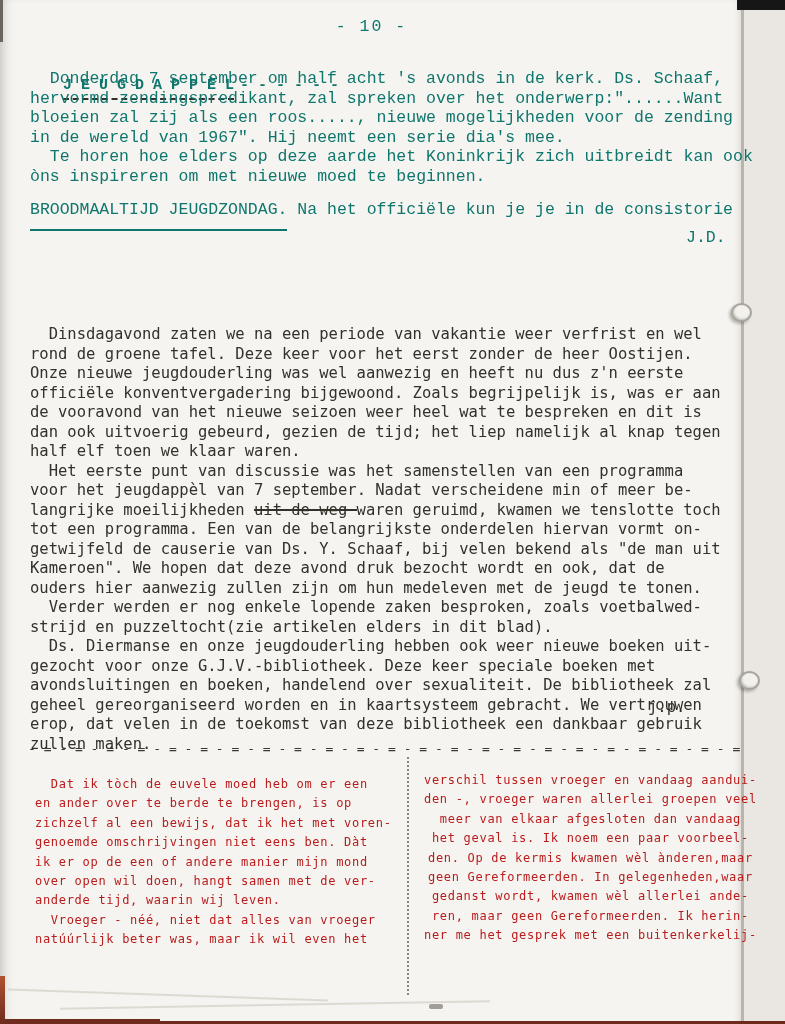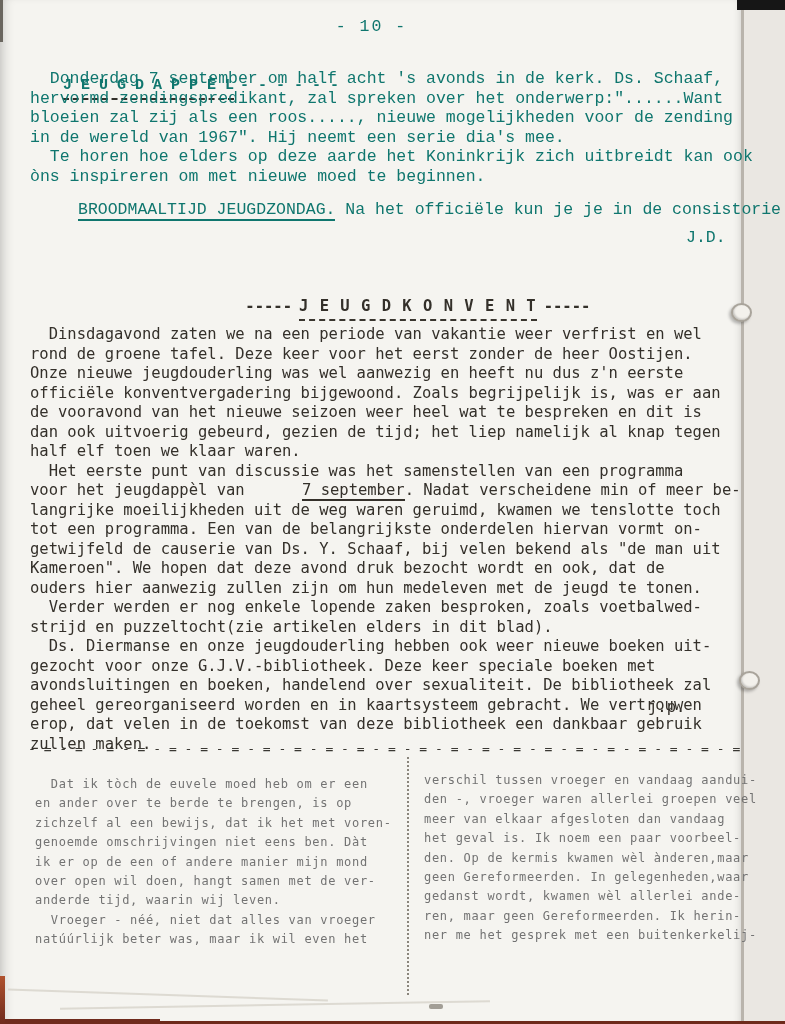--- a/index.html
+++ b/index.html
@@ -22,21 +22,21 @@
           opacity:.8;border-radius:2px;}
   .hole{position:absolute;width:17px;height:15px;border-radius:50%;
         background:#f3f1ec;border:2px solid #a9a49b;
         box-shadow:-2px 2px 3px rgba(0,0,0,.25), inset 1px -1px 2px rgba(0,0,0,.2);}
   .hole1{left:731px;top:303px;}
   .hole2{left:739px;top:671px;}
 
   
   .abs{position:absolute;white-space:pre;}
   .tl{white-space:pre;}
-  .u{border-bottom:2px solid currentColor;padding-bottom:0;margin-left:48px;}
+  .u{border-bottom:2px solid currentColor;padding-bottom:10px;}
 
   
   .tw1{font-family:"Liberation Mono",monospace;font-size:16.5px;color:#0f766e;line-height:19.5px;}
   .pagenum{left:0;top:17px;width:743px;text-align:center;letter-spacing:2px;}
   .h1{left:27px;top:56px;font-size:15px;font-weight:600;letter-spacing:0;}
   .h1 .letters{border-bottom:2px dashed #33302b;padding-bottom:4px;}
   .h1 .dashes{margin-left:6px;}
   .sec1{left:30px;top:69px;}
   .brood{left:30px;top:200px;}
   .sig-jd{left:686px;top:228px;}
@@ -48,23 +48,23 @@
   .h2 .lead{margin-right:7px;}
   .h2 .trail{margin-left:7px;}
   .sec2{left:30px;top:325px;}
   .sig-jp{left:648px;top:698px;}
 
   .rowdashes{left:28px;top:741px;width:716px;overflow:hidden;font-size:13px;color:#3a3833;
              font-family:"DejaVu Sans Mono",monospace;}
 
   
   .tw3{font-family:"DejaVu Sans Mono",monospace;font-size:12px;letter-spacing:0.7px;
-       color:#737373;line-height:19.4px;}
+       color:#b91c1c;line-height:19.4px;}
   .coll{left:35px;top:775px;}
-  .colr{left:424px;top:771px;}
+  .colr{left:424px;top:771px;text-align:center;}
   .coldiv{position:absolute;left:407px;top:757px;height:238px;width:0;
           border-left:2px dotted #8a857c;}
 </style>
 </head>
 <body>
 
 <div class="stage">
 
   <div class="paper"></div>
   <div class="edge-strip"></div>
@@ -85,23 +85,20 @@
   <div class="abs tw1 h1">
     <span class="letters">J E U G D A P P È L</span><span class="dashes">- - - - - -</span>
   </div>
 
   <div class="abs tw1 sec1"><div class="tl">  Donderdag 7 september om half acht 's avonds in de kerk. Ds. Schaaf,</div><div class="tl">hervormd zendingspredikant, zal spreken over het onderwerp:"......Want</div><div class="tl">bloeien zal zij als een roos....., nieuwe mogelijkheden voor de zending</div><div class="tl">in de wereld van 1967". Hij neemt een serie dia's mee.</div><div class="tl">  Te horen hoe elders op deze aarde het Koninkrijk zich uitbreidt kan ook</div><div class="tl">òns inspireren om met nieuwe moed te beginnen.</div></div>
 
   <div class="abs tw1 brood"><div class="tl"><span class="u">BROODMAALTIJD JEUGDZONDAG.</span><span> Na het officiële kun je je in de consistorie</span></div></div>
 
   <div class="abs tw1 sig-jd">J.D.</div>
 
-  <div class="abs tw2 h2">
-    <span class="lead">-----</span><span class="letters">J E U G D K O N V E N T</span><span class="trail">-----</span>
-  </div>
 
   <div class="abs tw2 sec2"><div class="tl">  Dinsdagavond zaten we na een periode van vakantie weer verfrist en wel</div><div class="tl">rond de groene tafel. Deze keer voor het eerst zonder de heer Oostijen.</div><div class="tl">Onze nieuwe jeugdouderling was wel aanwezig en heeft nu dus z'n eerste</div><div class="tl">officiële konventvergadering bijgewoond. Zoals begrijpelijk is, was er aan</div><div class="tl">de vooravond van het nieuwe seizoen weer heel wat te bespreken en dit is</div><div class="tl">dan ook uitvoerig gebeurd, gezien de tijd; het liep namelijk al knap tegen</div><div class="tl">half elf toen we klaar waren.</div><div class="tl">  Het eerste punt van discussie was het samenstellen van een programma</div><div class="tl"><span>voor het jeugdappèl van </span><span class="u">7 september</span><span>. Nadat verscheidene min of meer be-</span></div><div class="tl">langrijke moeilijkheden uit de weg waren geruimd, kwamen we tenslotte toch</div><div class="tl">tot een programma. Een van de belangrijkste onderdelen hiervan vormt on-</div><div class="tl">getwijfeld de causerie van Ds. Y. Schaaf, bij velen bekend als "de man uit</div><div class="tl">Kameroen". We hopen dat deze avond druk bezocht wordt en ook, dat de</div><div class="tl">ouders hier aanwezig zullen zijn om hun medeleven met de jeugd te tonen.</div><div class="tl">  Verder werden er nog enkele lopende zaken besproken, zoals voetbalwed-</div><div class="tl">strijd en puzzeltocht(zie artikelen elders in dit blad).</div><div class="tl">  Ds. Diermanse en onze jeugdouderling hebben ook weer nieuwe boeken uit-</div><div class="tl">gezocht voor onze G.J.V.-bibliotheek. Deze keer speciale boeken met</div><div class="tl">avondsluitingen en boeken, handelend over sexualiteit. De bibliotheek zal</div><div class="tl">geheel gereorganiseerd worden en in kaartsysteem gebracht. We vertrouwen</div><div class="tl">erop, dat velen in de toekomst van deze bibliotheek een dankbaar gebruik</div><div class="tl">zullen maken.</div></div>
 
   <div class="abs tw2 sig-jp">j.p.</div>
 
   <div class="abs rowdashes">- = - = - = - = - = - = - = - = - = - = - = - = - = - = - = - = - = - = - = - = - = - = - = - = </div>
 
   <div class="coldiv"></div>
 
   <div class="abs tw3 coll"><div class="tl">  Dat ik tòch de euvele moed heb om er een</div><div class="tl">en ander over te berde te brengen, is op</div><div class="tl">zichzelf al een bewijs, dat ik het met voren-</div><div class="tl">genoemde omschrijvingen niet eens ben. Dàt</div><div class="tl">ik er op de een of andere manier mijn mond</div><div class="tl">over open wil doen, hangt samen met de ver-</div><div class="tl">anderde tijd, waarin wij leven.</div><div class="tl">  Vroeger - néé, niet dat alles van vroeger</div><div class="tl">natúúrlijk beter was, maar ik wil even het</div></div>

